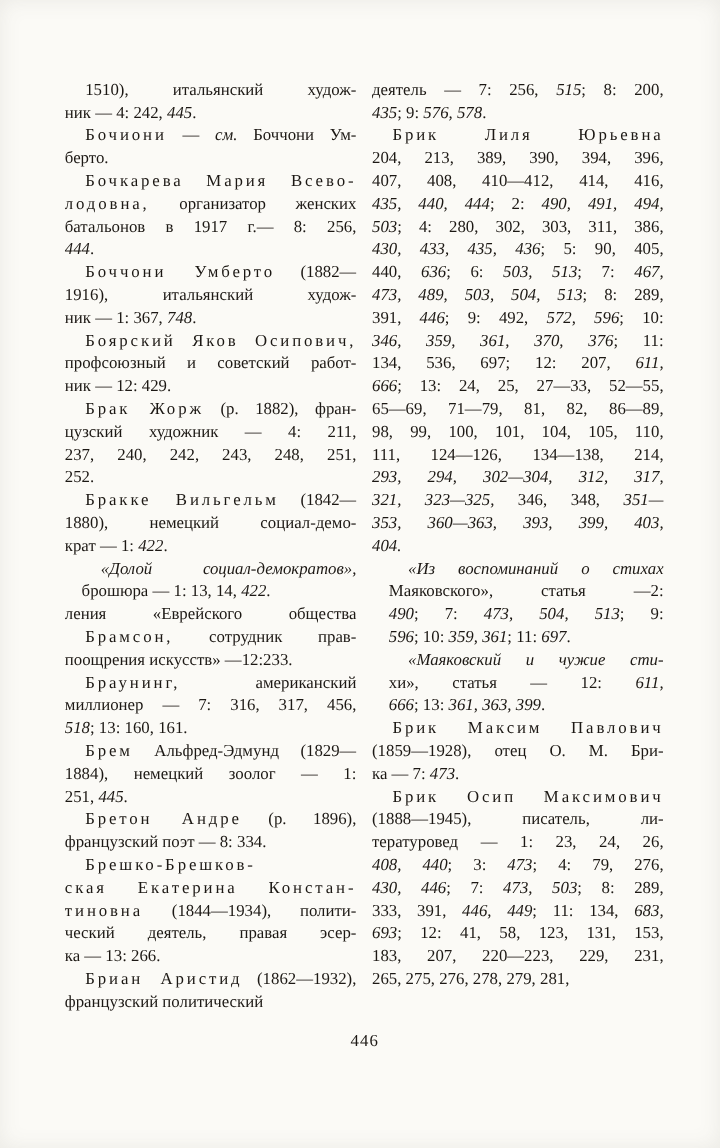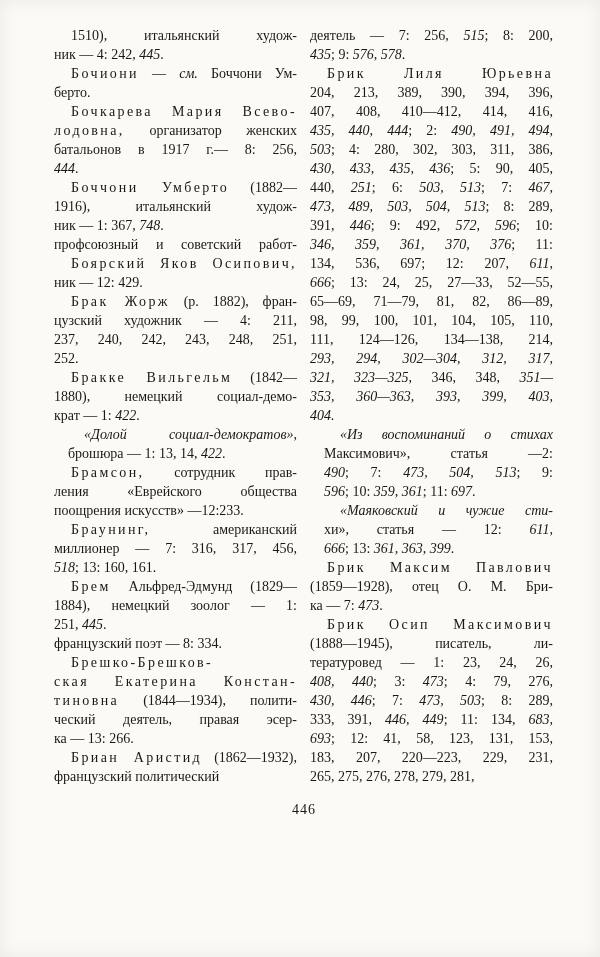--- a/index.html
+++ b/index.html
@@ -7,21 +7,21 @@
     padding: 0;
     background: #edece8;
   }
   .scan {
     position: relative;
     width: 600px;
     height: 957px;
     margin: 0 auto;
     background: #fbfaf6;
     box-sizing: border-box;
-    padding: 26px 46px 0 54px;
+    padding: 66px 46px 0 54px;
     font-family: "Liberation Serif", "DejaVu Serif", serif;
     font-size: 14px;
     color: #1c1814;
     box-shadow: inset 0 0 18px rgba(90,85,75,0.10);
     overflow: hidden;
   }
   .page-body {
     display: flex;
     gap: 13px;
   }
@@ -73,55 +73,56 @@
           <div class="line"><span class="sp">лодовна,</span><span> организатор женских</span></div>
           <div class="line"><span>батальонов в 1917 г.— 8: 256,</span></div>
           <div class="line last"><span class="it">444</span><span>.</span></div>
         </div>
         <div class="entry para">
           <div class="line first"><span class="sp">Боччони Умберто</span><span> (1882—</span></div>
           <div class="line"><span>1916), итальянский худож-</span></div>
           <div class="line last"><span>ник — 1: 367, </span><span class="it">748</span><span>.</span></div>
         </div>
         <div class="entry para">
+          <div class="line first"><span class="sp">Боярский Яков Осипович,</span></div>
           <div class="line"><span>профсоюзный и советский работ-</span></div>
-          <div class="line first"><span class="sp">Боярский Яков Осипович,</span></div>
           <div class="line last"><span>ник — 12: 429.</span></div>
         </div>
         <div class="entry para">
           <div class="line first"><span class="sp">Брак Жорж</span><span> (р. 1882), фран-</span></div>
           <div class="line"><span>цузский художник — 4: 211,</span></div>
           <div class="line"><span>237, 240, 242, 243, 248, 251,</span></div>
           <div class="line last"><span>252.</span></div>
         </div>
         <div class="entry para">
           <div class="line first"><span class="sp">Бракке Вильгельм</span><span> (1842—</span></div>
           <div class="line"><span>1880), немецкий социал-демо-</span></div>
           <div class="line last"><span>крат — 1: </span><span class="it">422</span><span>.</span></div>
         </div>
         <div class="entry sub">
           <div class="line first"><span>«Долой социал-демократов»,</span></div>
           <div class="line last"><span>брошюра — 1: 13, 14, </span><span class="it">422</span><span>.</span></div>
         </div>
         <div class="entry para">
+          <div class="line"><span>ления «Еврейского общества</span></div>
           <div class="line first"><span class="sp">Брамсон,</span><span> сотрудник прав-</span></div>
-          <div class="line"><span>ления «Еврейского общества</span></div>
           <div class="line last"><span>поощрения искусств» —12:233.</span></div>
         </div>
         <div class="entry para">
           <div class="line first"><span class="sp">Браунинг,</span><span> американский</span></div>
           <div class="line"><span>миллионер — 7: 316, 317, 456,</span></div>
           <div class="line last"><span class="it">518</span><span>; 13: 160, 161.</span></div>
         </div>
         <div class="entry para">
           <div class="line first"><span class="sp">Брем</span><span> Альфред-Эдмунд (1829—</span></div>
           <div class="line"><span>1884), немецкий зоолог — 1:</span></div>
           <div class="line last"><span>251, </span><span class="it">445</span><span>.</span></div>
         </div>
         <div class="entry para">
+          <div class="line first"><span class="sp">Бретон Андре</span><span> (р. 1896),</span></div>
           <div class="line last"><span>французский поэт — 8: 334.</span></div>
         </div>
         <div class="entry para">
           <div class="line first"><span class="sp">Брешко-Брешков-</span></div>
           <div class="line"><span class="sp">ская Екатерина Констан-</span></div>
           <div class="line"><span class="sp">тиновна</span><span> (1844—1934), полити-</span></div>
           <div class="line"><span>ческий деятель, правая эсер-</span></div>
           <div class="line last"><span>ка — 13: 266.</span></div>
         </div>
         <div class="entry para">
@@ -134,37 +135,37 @@
           <div class="line first"><span>деятель — 7: 256, </span><span class="it">515</span><span>; 8: 200,</span></div>
           <div class="line last"><span class="it">435</span><span>; 9: </span><span class="it">576, 578</span><span>.</span></div>
         </div>
         <div class="entry para">
           <div class="line first"><span class="sp">Брик Лиля Юрьевна</span></div>
           <div class="line"><span>204, 213, 389, 390, 394, 396,</span></div>
           <div class="line"><span>407, 408, 410—412, 414, 416,</span></div>
           <div class="line"><span class="it">435, 440, 444</span><span>; 2: </span><span class="it">490, 491, 494,</span></div>
           <div class="line"><span class="it">503</span><span>; 4: 280, 302, 303, 311, 386,</span></div>
           <div class="line"><span class="it">430, 433, 435, 436</span><span>; 5: 90, 405,</span></div>
-          <div class="line"><span>440, </span><span class="it">251</span><span>; 6: </span><span class="it">503, 513</span><span>; 7: </span><span class="it">467,</span></div>
+          <div class="line"><span>440, </span><span class="it">636</span><span>; 6: </span><span class="it">503, 513</span><span>; 7: </span><span class="it">467,</span></div>
           <div class="line"><span class="it">473, 489, 503, 504, 513</span><span>; 8: 289,</span></div>
           <div class="line"><span>391, </span><span class="it">446</span><span>; 9: 492, </span><span class="it">572, 596</span><span>; 10:</span></div>
           <div class="line"><span class="it">346, 359, 361, 370, 376</span><span>; 11:</span></div>
           <div class="line"><span>134, 536, 697; 12: 207, </span><span class="it">611,</span></div>
           <div class="line"><span class="it">666</span><span>; 13: 24, 25, 27—33, 52—55,</span></div>
           <div class="line"><span>65—69, 71—79, 81, 82, 86—89,</span></div>
           <div class="line"><span>98, 99, 100, 101, 104, 105, 110,</span></div>
           <div class="line"><span>111, 124—126, 134—138, 214,</span></div>
           <div class="line"><span class="it">293, 294, 302—304, 312, 317,</span></div>
           <div class="line"><span class="it">321, 323—325,</span><span> 346, 348, </span><span class="it">351—</span></div>
           <div class="line"><span class="it">353, 360—363, 393, 399, 403,</span></div>
           <div class="line last"><span class="it">404.</span></div>
         </div>
         <div class="entry sub">
           <div class="line first"><span>«Из воспоминаний о стихах</span></div>
-          <div class="line"><span>Максимович», статья —2:</span></div>
+          <div class="line"><span>Маяковского», статья —2:</span></div>
           <div class="line"><span class="it">490</span><span>; 7: </span><span class="it">473, 504, 513</span><span>; 9:</span></div>
           <div class="line last"><span class="it">596</span><span>; 10: </span><span class="it">359, 361</span><span>; 11: </span><span class="it">697</span><span>.</span></div>
         </div>
         <div class="entry sub">
           <div class="line first"><span>«Маяковский и чужие сти-</span></div>
           <div class="line"><span>хи», статья — 12: </span><span class="it">611,</span></div>
           <div class="line last"><span class="it">666</span><span>; 13: </span><span class="it">361, 363, 399</span><span>.</span></div>
         </div>
         <div class="entry para">
           <div class="line first"><span class="sp">Брик Максим Павлович</span></div>

